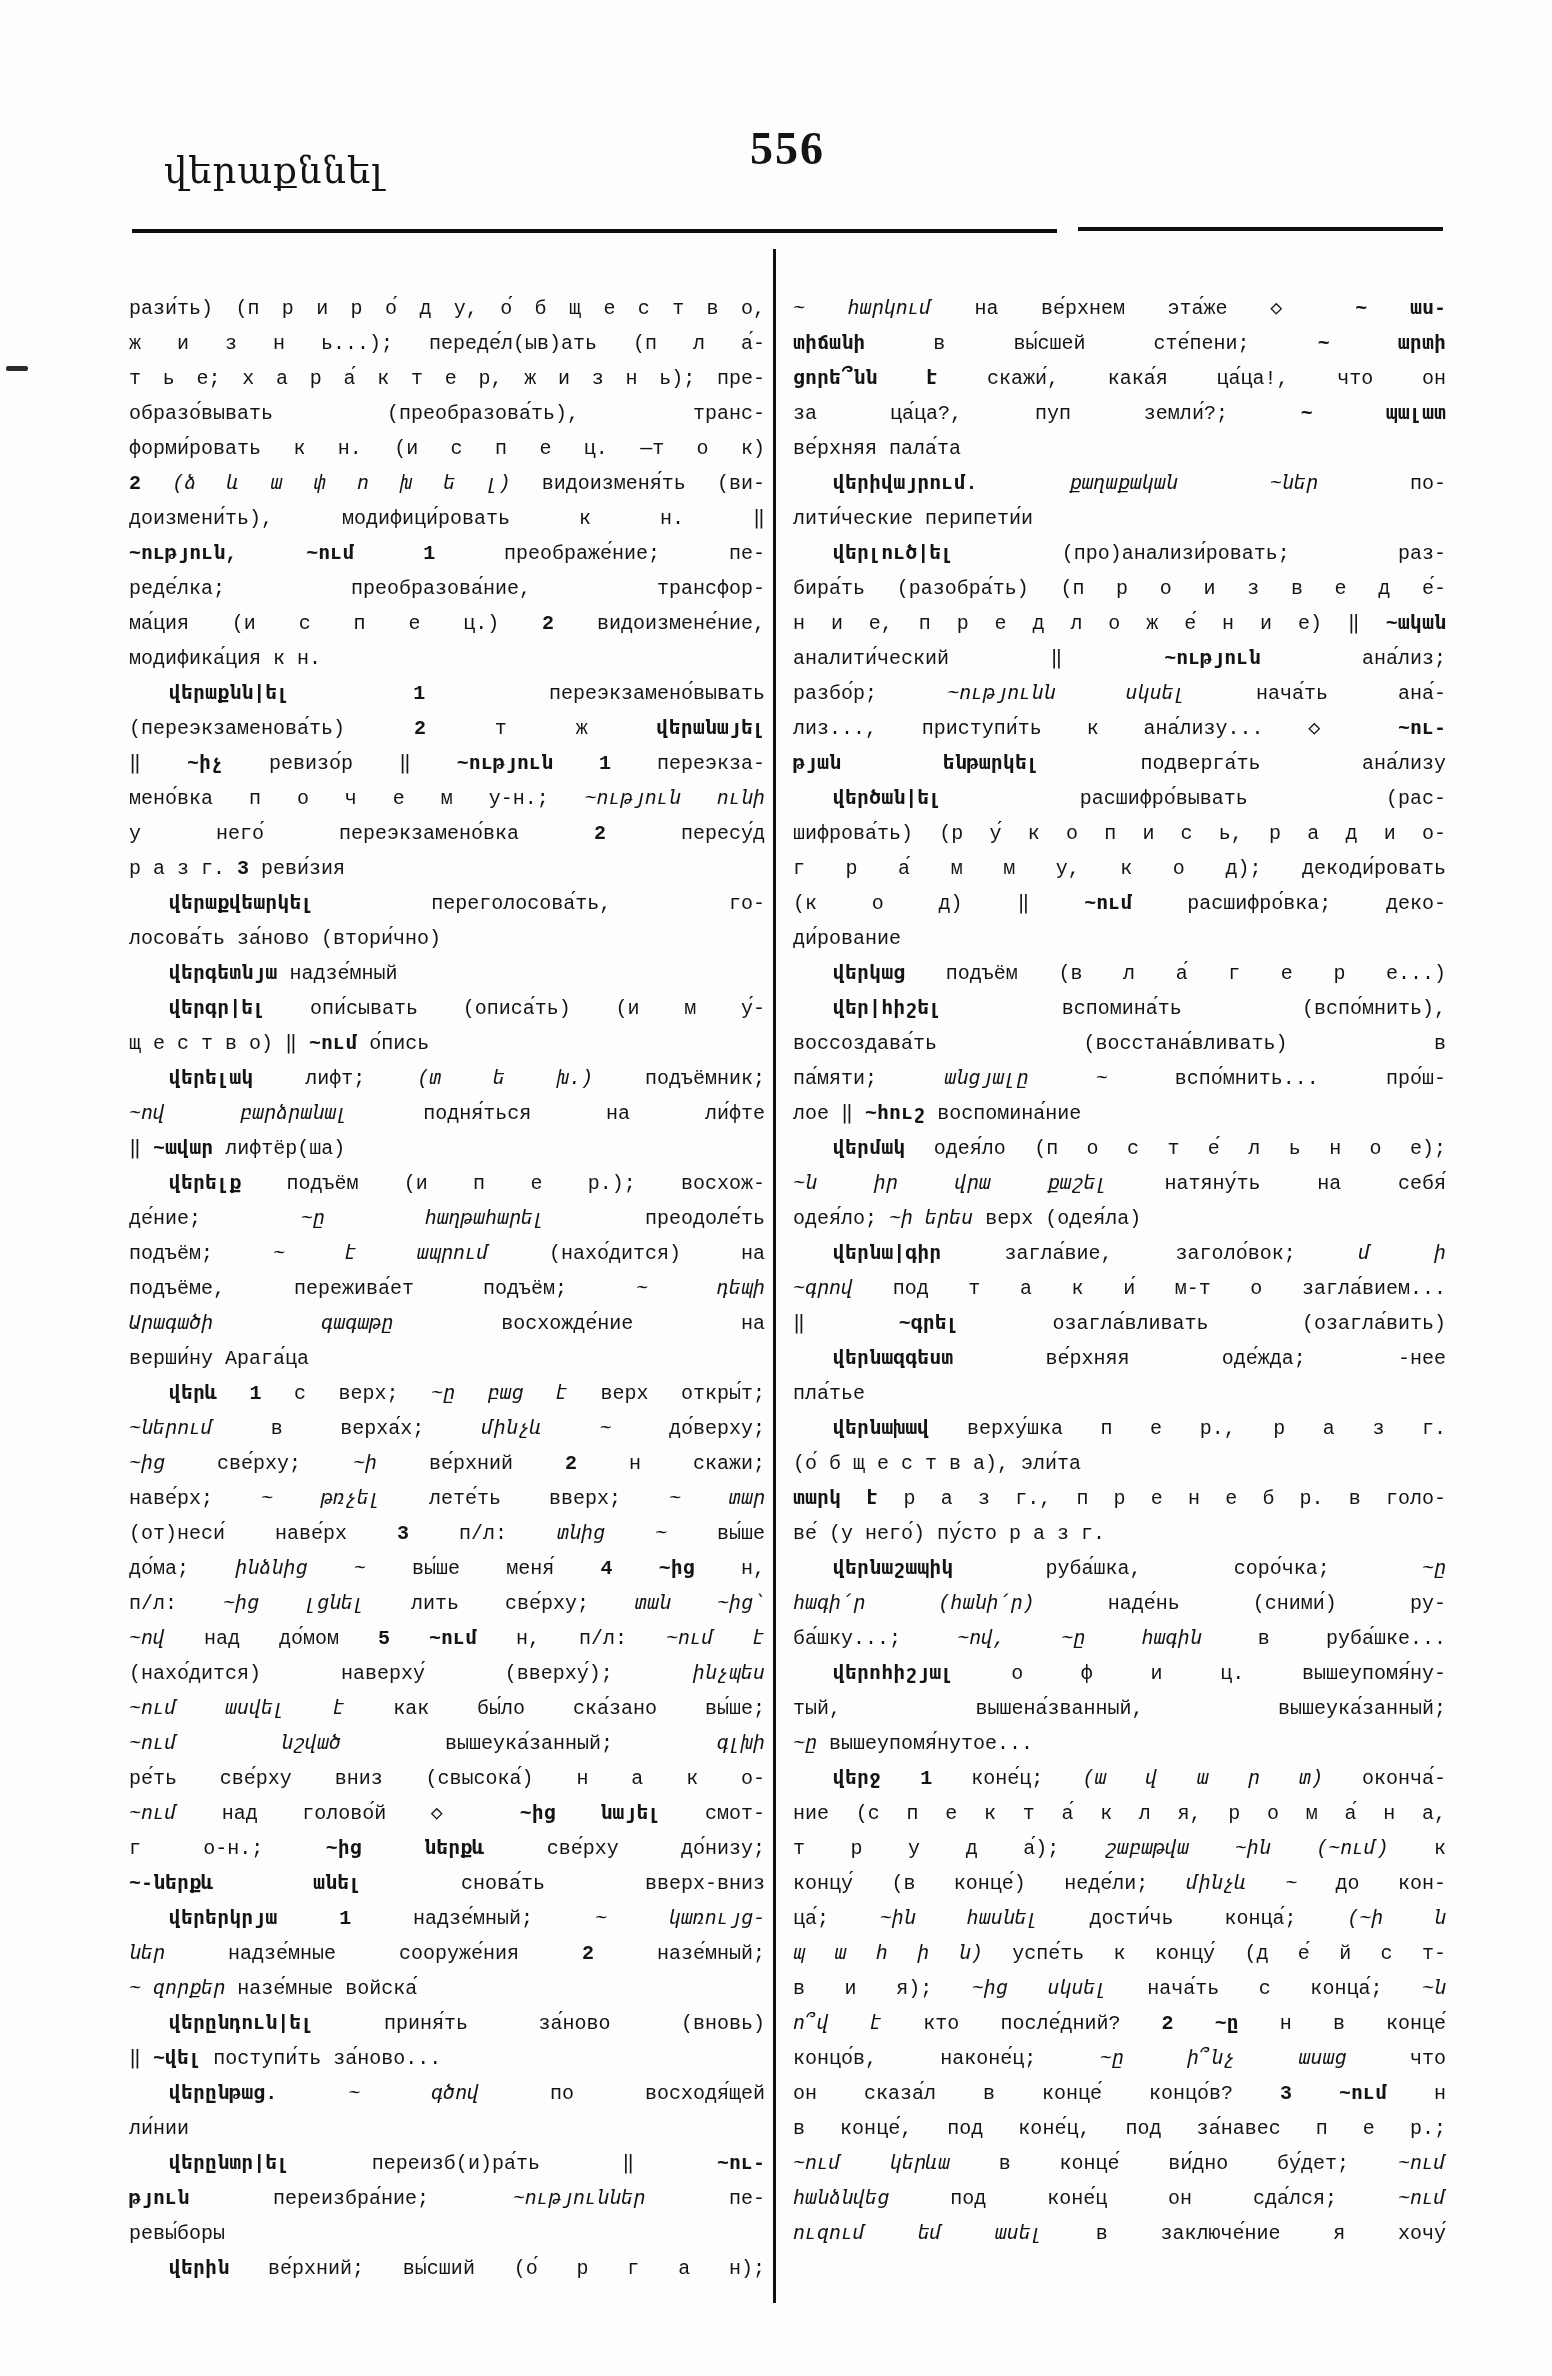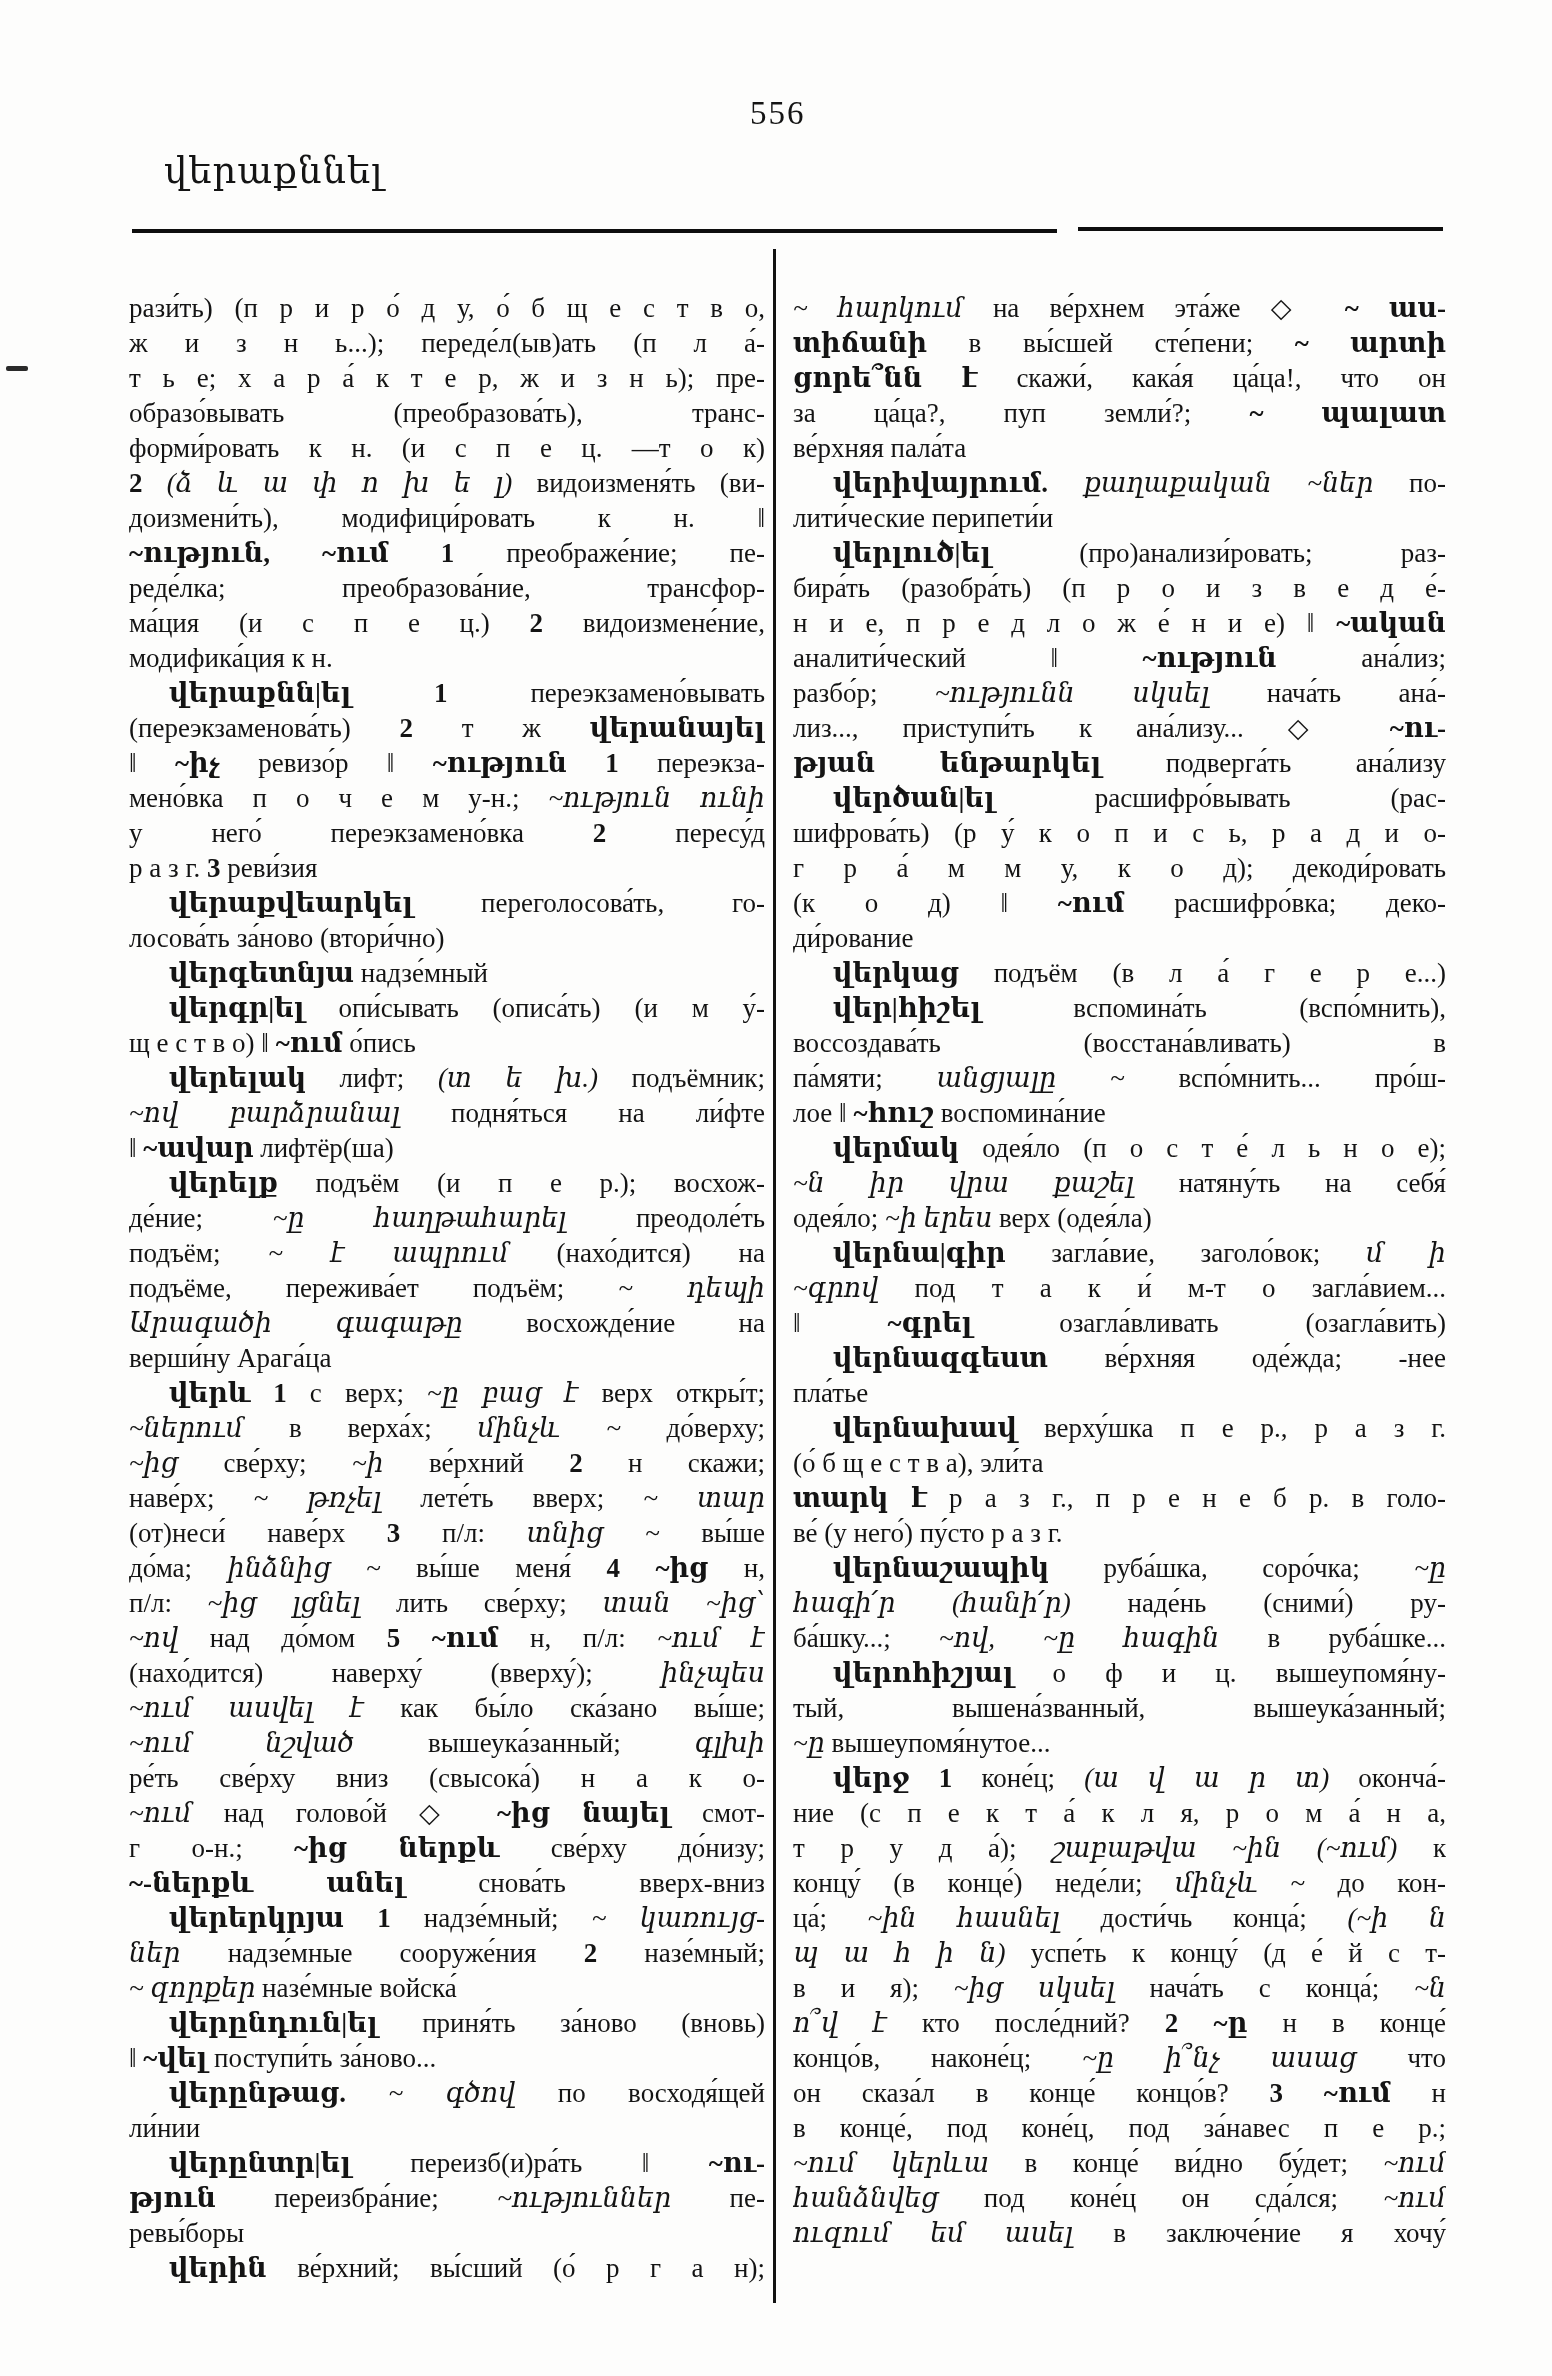--- a/index.html
+++ b/index.html
@@ -8,28 +8,28 @@
     background:#ffffff;
     font-family:"Liberation Serif","DejaVu Serif","DejaVu Sans",serif;
     color:#141414;
   }
   .page{position:relative;width:1552px;height:2376px;background:#fdfdfc;overflow:hidden;}
   .keyword{
     position:absolute;left:136px;top:149px;
     font-weight:normal;font-size:37px;letter-spacing:1px;margin-left:28px;
   }
   .page-num{
-    position:absolute;left:750px;top:95px;
-    font-size:33px;font-weight:400;letter-spacing:2px;
+    position:absolute;left:750px;top:122px;
+    font-size:46px;font-weight:700;letter-spacing:2px;
   }
   .rule{position:absolute;background:#0e0e0e;height:4px;top:229px;}
   .rule-left{left:132px;width:925px;}
   .rule-right{left:1078px;width:365px;top:227px;}
   .vrule{position:absolute;left:773px;top:249px;width:3px;height:2054px;background:#121212;}
-  .col{position:absolute;top:291px;font-size:27px;}
+  .col{position:absolute;top:291px;font-size:20px;font-family:Liberation Mono, monospace;}
   .col-left{left:129px;width:636px;}
   .col-right{left:793px;width:653px;}
   .line{
     height:35px;line-height:35px;
     text-align:justify;text-align-last:justify;
     overflow:hidden;
   }
   .line.end{text-align-last:left;}
   .line.ind{text-indent:40px;}
   .seg-b{font-weight:bold;}

